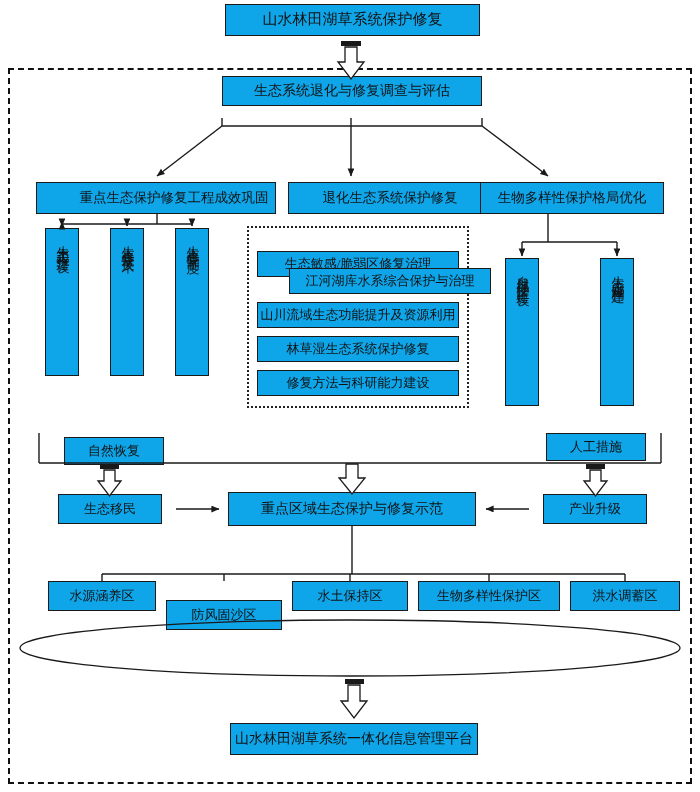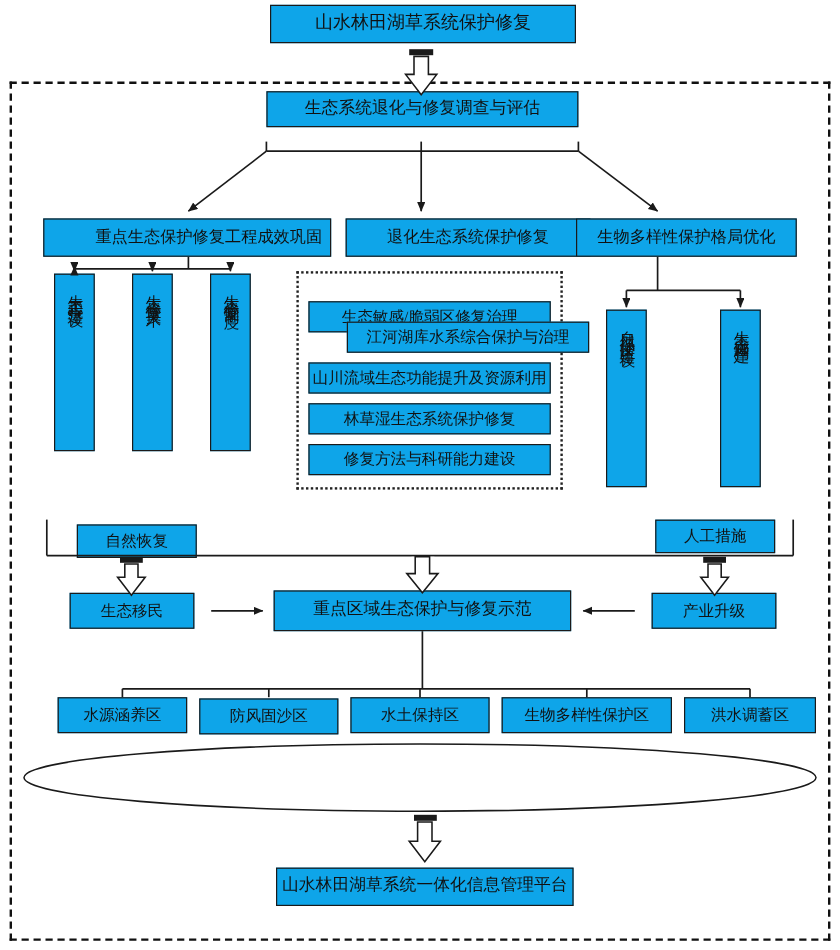--- a/index.html
+++ b/index.html
@@ -90,21 +90,21 @@
   <div class="box vbox vtxt" style="left:600px;top:258px;width:34px;height:148px;">生态廊道构建</div>
 
   <div class="box small" style="left:54px;top:437px;width:100px;height:28px;margin-left:10px;">自然恢复</div>
   <div class="box small" style="left:546px;top:433px;width:100px;height:28px;">人工措施</div>
 
   <div class="box small" style="left:58px;top:494px;width:104px;height:30px;">生态移民</div>
   <div class="box lvl2" style="left:228px;top:492px;width:248px;height:34px;">重点区域生态保护与修复示范</div>
   <div class="box small" style="left:543px;top:494px;width:104px;height:30px;">产业升级</div>
 
   <div class="box small" style="left:48px;top:581px;width:108px;height:30px;font-family:Liberation Serif, serif;">水源涵养区</div>
-  <div class="box small" style="left:166px;top:582px;width:116px;height:30px;">防风固沙区</div>
+  <div class="box small" style="left:166px;top:600px;width:116px;height:30px;">防风固沙区</div>
   <div class="box small" style="left:292px;top:581px;width:116px;height:30px;">水土保持区</div>
   <div class="box small" style="left:418px;top:581px;width:142px;height:30px;">生物多样性保护区</div>
   <div class="box small" style="left:570px;top:581px;width:110px;height:30px;">洪水调蓄区</div>
 
   <div class="box lvl2" style="left:230px;top:723px;width:248px;height:32px;">山水林田湖草系统一体化信息管理平台</div>
 
   <svg class="overlay" viewBox="0 0 700 792">
     <defs>
       <marker id="ah" markerWidth="9" markerHeight="9" refX="7.6" refY="3.4" orient="auto" markerUnits="userSpaceOnUse">
         <path d="M0,0 L8,3.4 L0,6.8 z" fill="#1a1a1a"></path>

